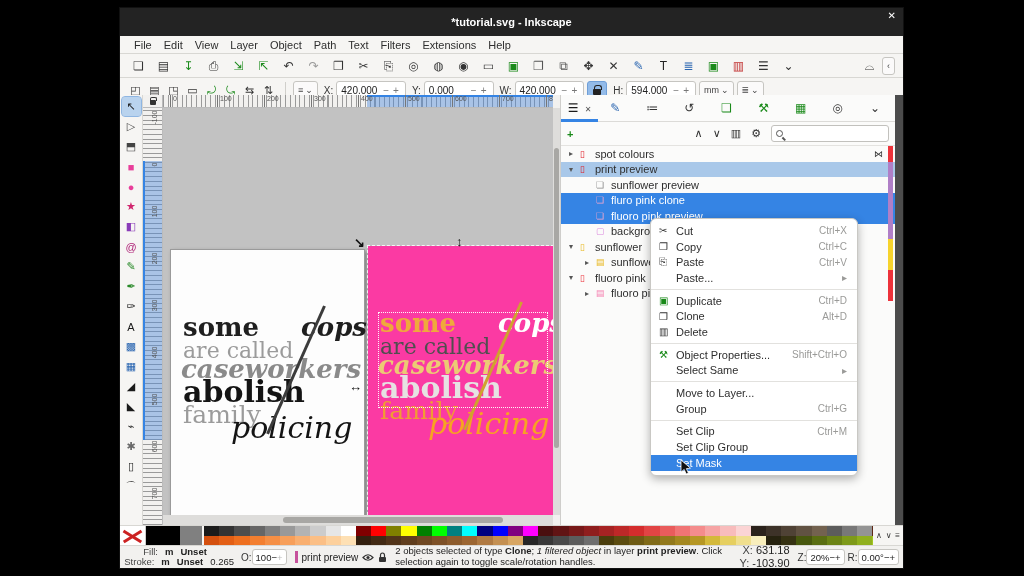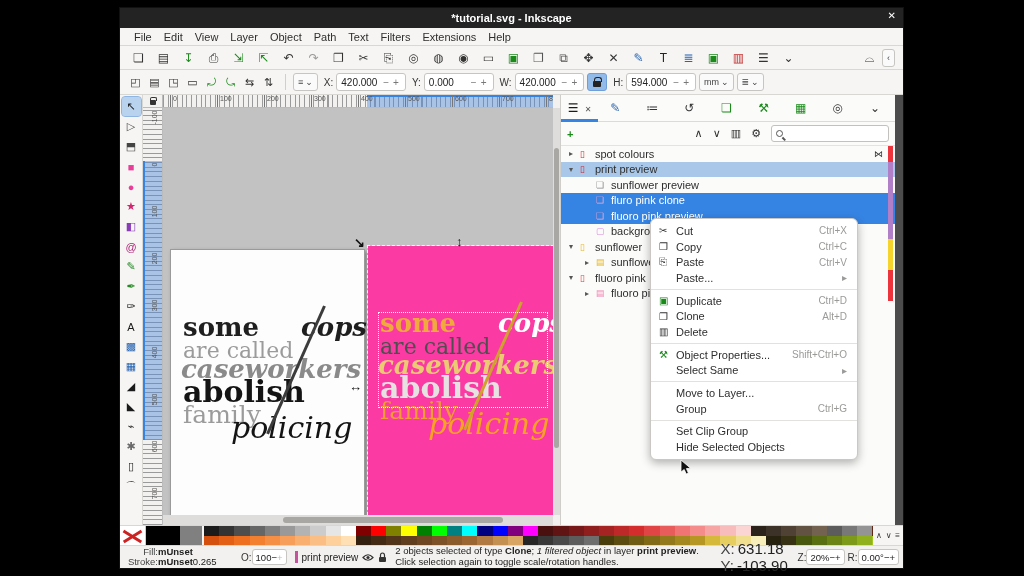--- a/index.html
+++ b/index.html
@@ -1,21 +1,21 @@
 <!DOCTYPE html>
 <html><head>
 <meta charset="utf-8">
 <style>
   *{box-sizing:border-box;margin:0;padding:0;user-select:none}
   html,body{width:1024px;height:576px;background:#000;overflow:hidden;
     font-family:"Liberation Sans",sans-serif;color:#2e2e2e}
   #win{position:absolute;left:120px;top:8px;width:783px;height:560px;background:#f2f1ef;outline:1px solid #111}
 
   
-  .titlebar{height:20px;background:#232323;color:#fff;display:flex;align-items:center;justify-content:center;
+  .titlebar{height:28px;background:#232323;color:#fff;display:flex;align-items:center;justify-content:center;
     font-size:11px;font-weight:bold;position:relative}
   .titlebar .close{position:absolute;right:7px;top:2px;font-size:10px;font-weight:normal;cursor:default}
   .menubar{height:18px;display:flex;align-items:center;padding-left:8px;background:#f6f5f3;border-bottom:1px solid #d8d7d3;font-size:11px}
   .menubar .mi{padding:1px 6px}
 
   
   .tb{display:flex;align-items:center;background:#f6f5f3;border-bottom:1px solid #d8d7d3}
   .tb1{height:24px;padding:0 6px;font-size:12px}
   .tb1 .ticon{width:25px;text-align:center;line-height:22px}
   .tb2{height:25px;padding:0 6px;font-size:10px;gap:3px}
@@ -128,30 +128,30 @@
   .bigswatch{height:20px}
   #pal-grid{flex:1;display:flex;flex-direction:column;overflow:hidden;margin-left:2px}
   .prow{display:flex;height:10px}
   .prow .sw{width:15.2px;height:10px;flex:none}
   #pal-nav{width:30px;display:flex;align-items:center;justify-content:space-between;padding:0 3px;font-size:8px;color:#333}
 
   
   #status{position:absolute;left:0;top:537px;width:783px;height:23px;background:#f2f1ef;border-top:1px solid #d8d7d3;
     display:flex;align-items:center;font-size:9.5px;color:#222}
   #fillstroke{width:118px;padding:1px 4px;line-height:1.1}
-  #fillstroke .row{display:flex;gap:0}
+  #fillstroke .row{display:flex;gap:7px}
   #fillstroke .lab{width:34px;text-align:right;color:#444}
   #fillstroke b{font-weight:bold}
   .ospin{display:flex;align-items:center;background:#fff;border:1px solid #c6c5c1;border-radius:3px;height:16px;padding:0 3px;font-size:9.5px}
   .layerchip{display:flex;align-items:center;gap:4px;margin:0 8px;font-size:10px}
   .layerbar{width:3px;height:12px;background:#c6519c}
   #statmsg{flex:1;line-height:1.15;font-size:9.5px;padding-right:4px;overflow:hidden;max-height:22px}
   #statmsg .b{font-weight:bold}
   #statmsg .i{font-style:italic}
-  #coords{width:62px;text-align:right;line-height:1.15;font-size:15px;margin-right:12px}
+  #coords{width:62px;text-align:right;line-height:1.15;font-size:11px;margin-right:5px}
   #coords .cl{color:#444;margin-right:3px}
 </style>
 </head>
 <body>
 
 <div id="win">
 
   <div class="titlebar">
     <span>*tutorial.svg - Inkscape</span>
     <span class="close">✕</span>
@@ -587,33 +587,38 @@
           <span class="mlabel">Group</span>
           <span class="mshort">Ctrl+G</span>
         </div>
 
         <div class="mitem sep">
           
           
           
         </div>
 
+        <div class="mitem">
+          <span class="micon"></span>
+          <span class="mlabel">Set Clip</span>
+          <span class="mshort">Ctrl+M</span>
+        </div>
 
         <div class="mitem">
           <span class="micon"></span>
           <span class="mlabel">Set Clip Group</span>
           <span class="mshort"></span>
         </div>
 
-
-        <div class="mitem">
+        <div class="mitem active">
           <span class="micon"></span>
-          <span class="mlabel">Hide Selected Objects</span>
+          <span class="mlabel">Set Mask</span>
           <span class="mshort"></span>
         </div>
+
 
       </div>
     <span id="cursor">
       <svg width="12" height="18" viewBox="0 0 12 18">
           <path d="M1 1 L1 13 L4.2 10.5 L6.2 15 L8.4 14 L6.4 9.6 L10.5 9.2 Z" fill="#111" stroke="#fff" stroke-width="0.8"></path>
         </svg>
     </span>
   </div>
 
   <div id="palette">

